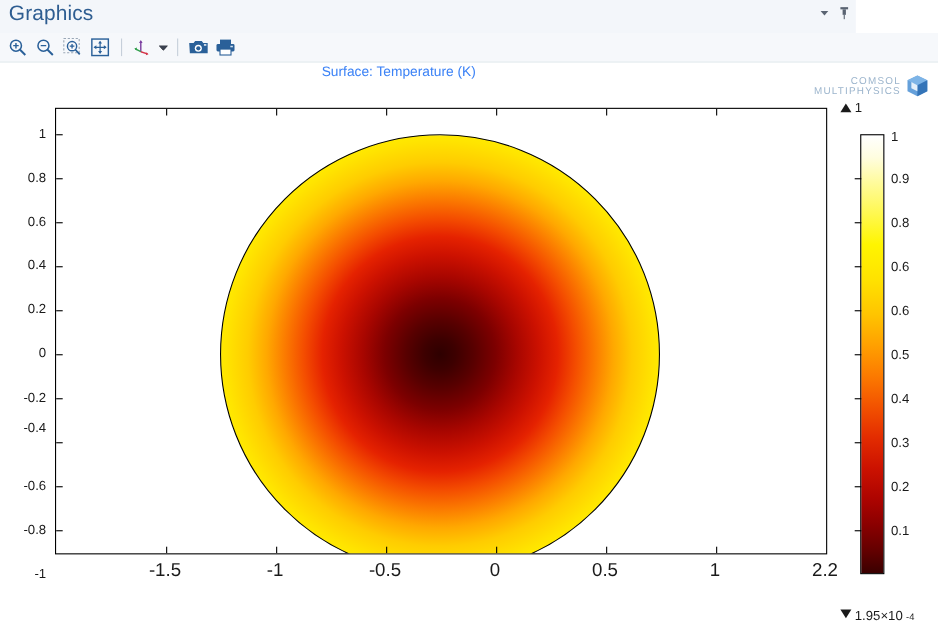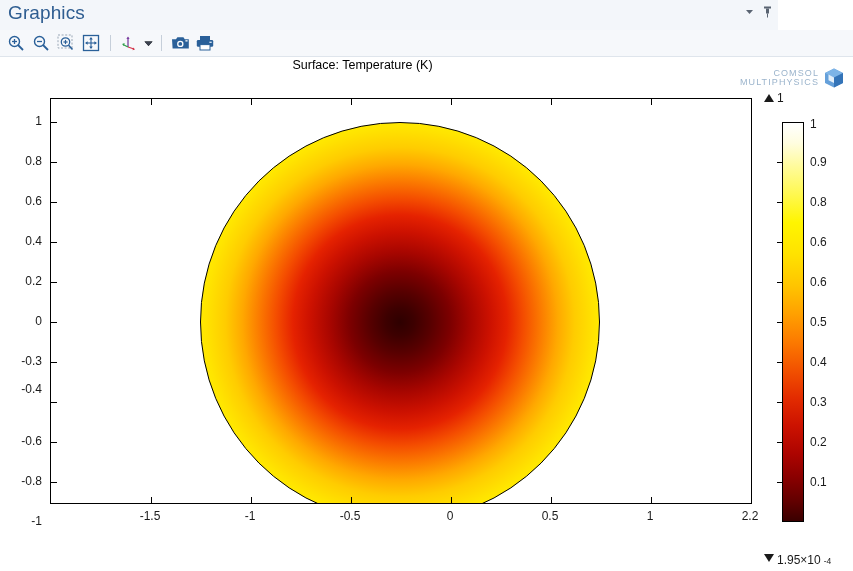--- a/index.html
+++ b/index.html
@@ -96,21 +96,21 @@
     background: #ffffff;
     overflow: hidden;
   }
 
   #plot-title {
     position: absolute;
     left: 0; top: 1px;
     width: 725px;
     text-align: center;
     font-size: 12.5px;
-    color: #000000;
+    color: #3b82f6;
   }
 
   
   #comsol-logo {
     position: absolute;
     left: 723px; top: 6px;
     width: 122px;
     height: 30px;
     display: flex;
     align-items: center;
@@ -182,21 +182,21 @@
   .tick-y {
     position: absolute;
     height: 1px;
     background: #000;
   }
   .tick-y.left { left: 0; width: 6px; }
 
   .xlabel {
     position: absolute;
     top: 452px;
-    font-size: 12px;
+    font-size: 17px;
     color: #1a1a1a;
     text-align: center;
     transform: translateX(-50%);
     white-space: nowrap;
   }
   .ylabel {
     position: absolute;
     left: 0;
     width: 42px;
     text-align: right;
@@ -453,21 +453,21 @@
     <div class="xlabel" style="left:550px">0.5</div>
     <div class="xlabel" style="left:650px">1</div>
     <div class="xlabel" style="left:750px">2.2</div>
 
     <div class="ylabel" style="top:64px">1</div>
     <div class="ylabel" style="top:104px">0.8</div>
     <div class="ylabel" style="top:144px">0.6</div>
     <div class="ylabel" style="top:184px">0.4</div>
     <div class="ylabel" style="top:224px">0.2</div>
     <div class="ylabel" style="top:264px">0</div>
-    <div class="ylabel" style="top:304px">-0.3</div>
+    <div class="ylabel" style="top:304px">-0.2</div>
     <div class="ylabel" style="top:332px">-0.4</div>
     <div class="ylabel" style="top:384px">-0.6</div>
     <div class="ylabel" style="top:424px">-0.8</div>
     <div class="ylabel" style="top:464px">-1</div>
 
     <div id="colorbar-group">
 
       <div id="cb-max-row">
         <span class="tri-up"></span>
         <span>1</span>

